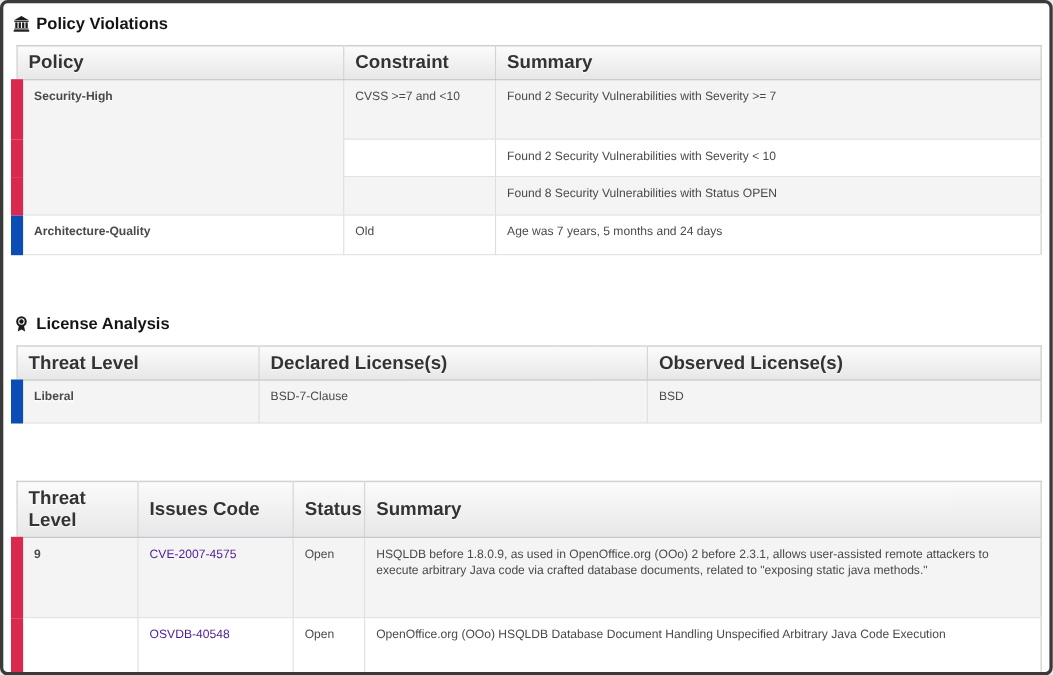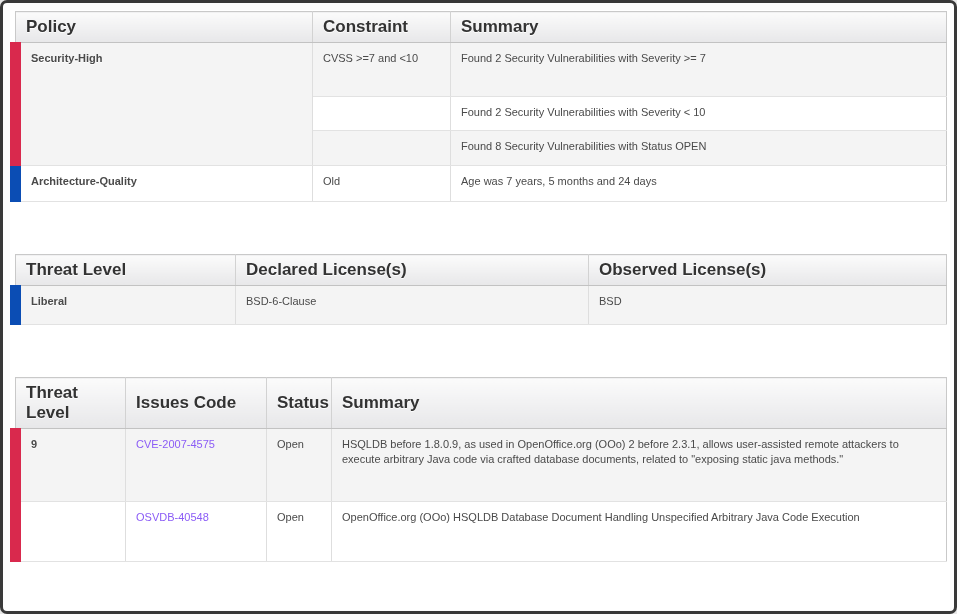--- a/index.html
+++ b/index.html
@@ -45,37 +45,52 @@
 
   td.name-cell {
     font-size: 17px; font-weight: bold; color: #4a4a4a;
     text-shadow: 0 1px 0 rgba(255,255,255,.9);
     padding-left: 14px; padding-top: 9px;
   }
   td.bar-red  { border-left: 11px solid #d9294d; }
   td.bar-blue { border-left: 11px solid #0b4db4; }
   td.group-cell { background: #f4f4f4 !important; }
 
-  a.code-link { color: #8b5cf6; text-decoration: none; cursor: pointer; }
+  a.code-link { color: #4c1d95; text-decoration: none; cursor: pointer; }
 
   
   tr.pv-r1 { height: 54px; }
   tr.pv-r2 { height: 34px; }
   tr.pv-r3 { height: 35px; }
   tr.pv-r4 { height: 36px; }
   tr.lic-r1 { height: 39px; }
   tr.sec-r1 { height: 73px; }
   tr.sec-r2 { height: 60px; }
 </style>
 </head>
 <body>
 
 <div class="window">
 
   <div class="section">
+    <div class="section-title">
+      <span class="icon">
+        <svg viewBox="0 0 16 16" fill="#1b1b1b">
+          <path d="M8 0.6 L15.2 4.6 H0.8 Z"></path>
+          <rect x="1" y="5.2" width="14" height="1.1"></rect>
+          <rect x="2" y="6.8" width="2.2" height="5.4"></rect>
+          <rect x="5.3" y="6.8" width="2.2" height="5.4"></rect>
+          <rect x="8.6" y="6.8" width="2.2" height="5.4"></rect>
+          <rect x="11.9" y="6.8" width="2.2" height="5.4"></rect>
+          <rect x="1" y="12.7" width="14" height="1.1"></rect>
+          <rect x="0.4" y="14.2" width="15.2" height="1.6"></rect>
+        </svg>
+      </span>
+      <span>Policy Violations</span>
+    </div>
 
     <table class="report">
       <colgroup>
           <col style="width:297px">
           <col style="width:138px">
           <col>
         </colgroup>
       <thead>
         <tr>
           <th>Policy</th>
@@ -100,38 +115,49 @@
         <tr class="pv-r4">
           <td class="name-cell bar-blue">Architecture-Quality</td>
           <td>Old</td>
           <td>Age was 7 years, 5 months and 24 days</td>
         </tr>
       </tbody>
     </table>
   </div>
 
   <div class="section">
+    <div class="section-title">
+      <span class="icon">
+        <svg viewBox="0 0 16 16" fill="#1b1b1b">
+          <path d="M5.6 9.5 L4.4 15.4 L8 13.4 L11.6 15.4 L10.4 9.5 Z"></path>
+          <circle cx="8" cy="5.6" r="5.1"></circle>
+          <circle cx="8" cy="5.6" r="3.1" fill="#ffffff"></circle>
+          <circle cx="8" cy="5.6" r="2.1" fill="#1b1b1b"></circle>
+        </svg>
+      </span>
+      <span>License Analysis</span>
+    </div>
 
     <table class="report">
       <colgroup>
           <col style="width:220px">
           <col style="width:353px">
           <col>
         </colgroup>
       <thead>
         <tr>
           <th>Threat Level</th>
           <th>Declared License(s)</th>
           <th>Observed License(s)</th>
         </tr>
       </thead>
       <tbody>
         <tr class="stripe lic-r1">
           <td class="name-cell bar-blue group-cell">Liberal</td>
-          <td>BSD-6-Clause</td>
+          <td>BSD-7-Clause</td>
           <td>BSD</td>
         </tr>
       </tbody>
     </table>
   </div>
 
   <div class="section">
 
     <table class="report">
       <colgroup>

